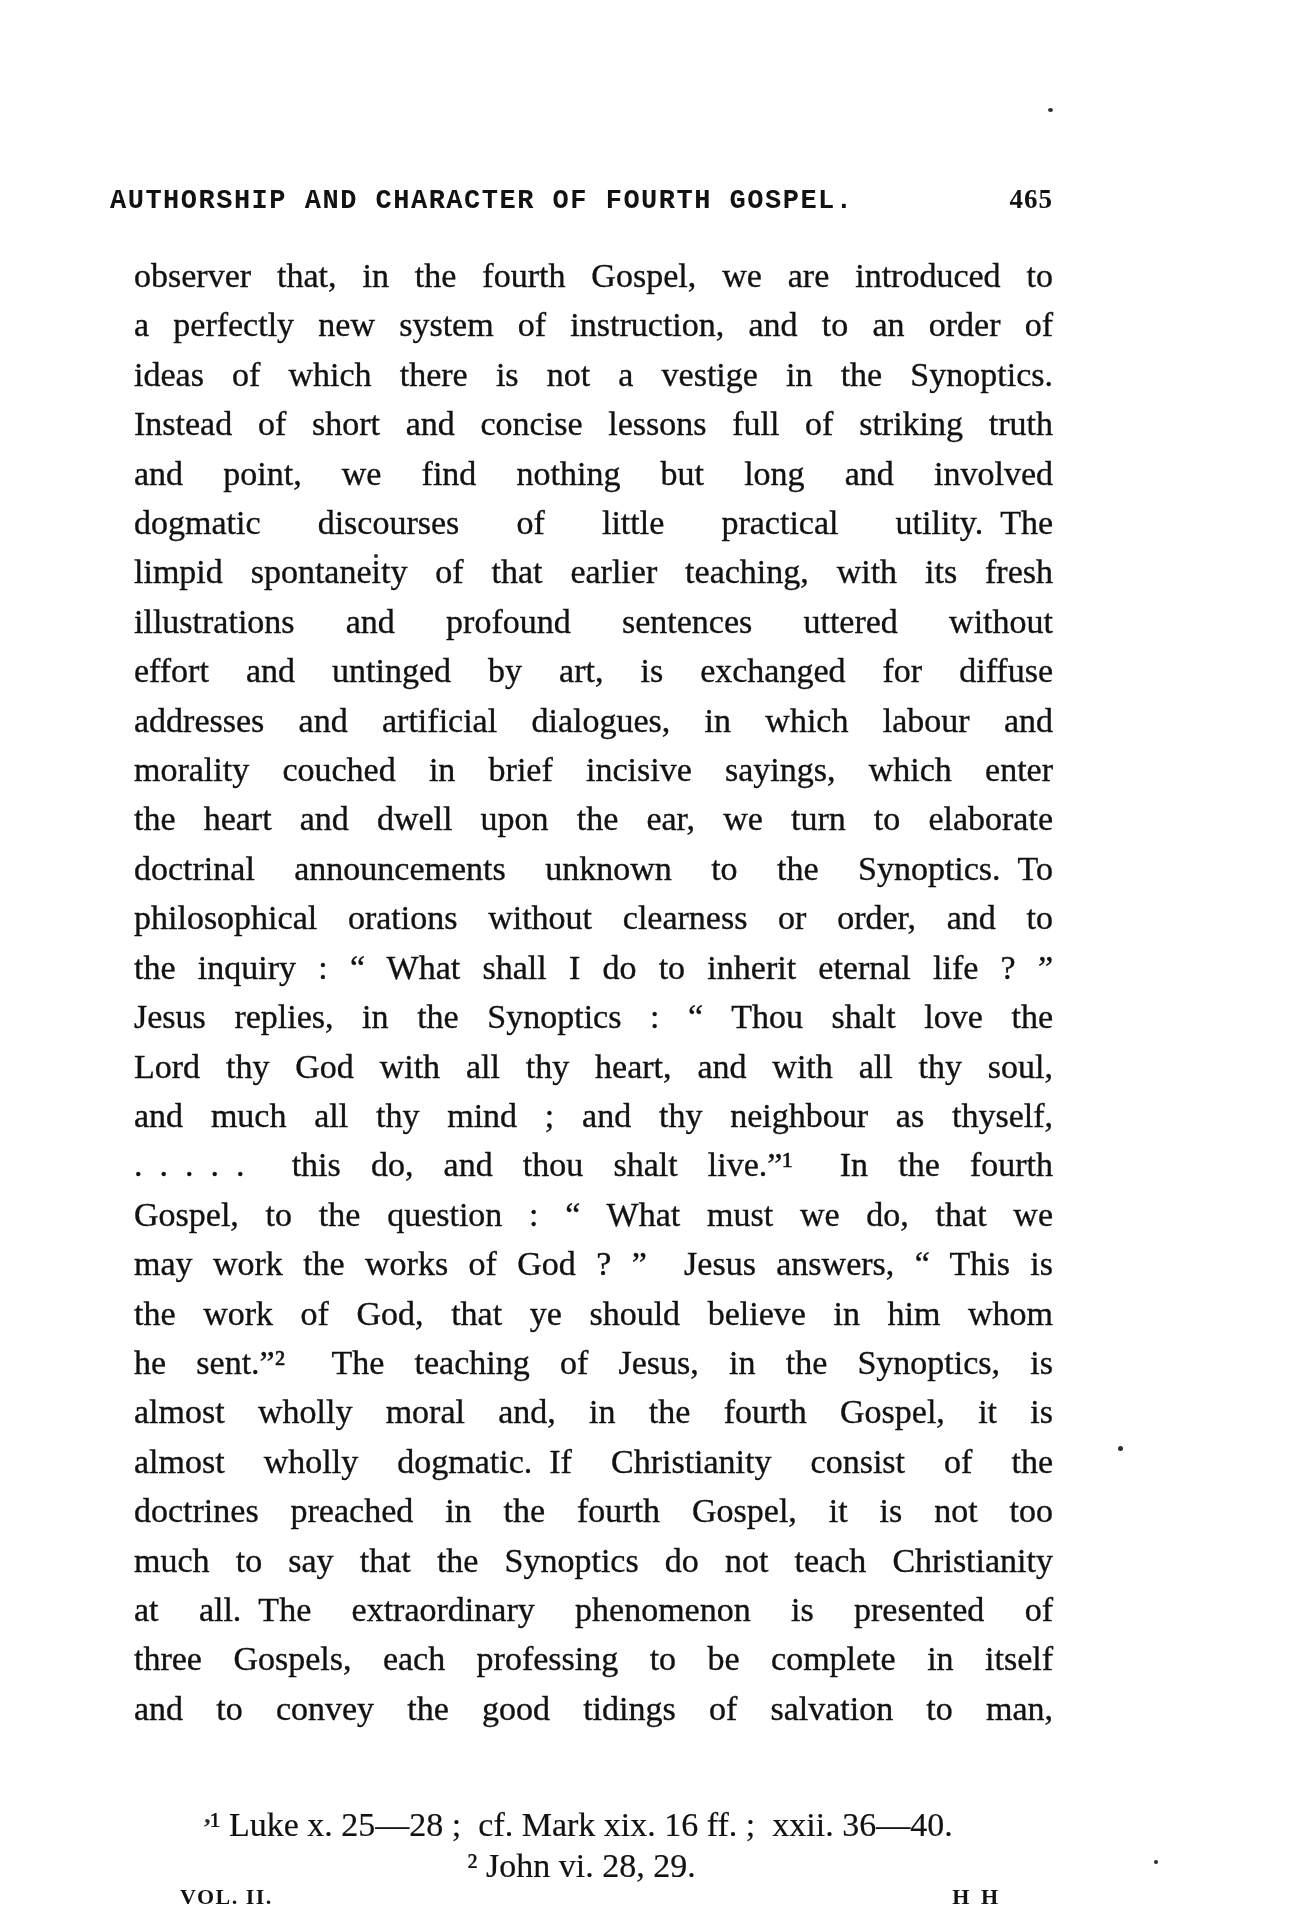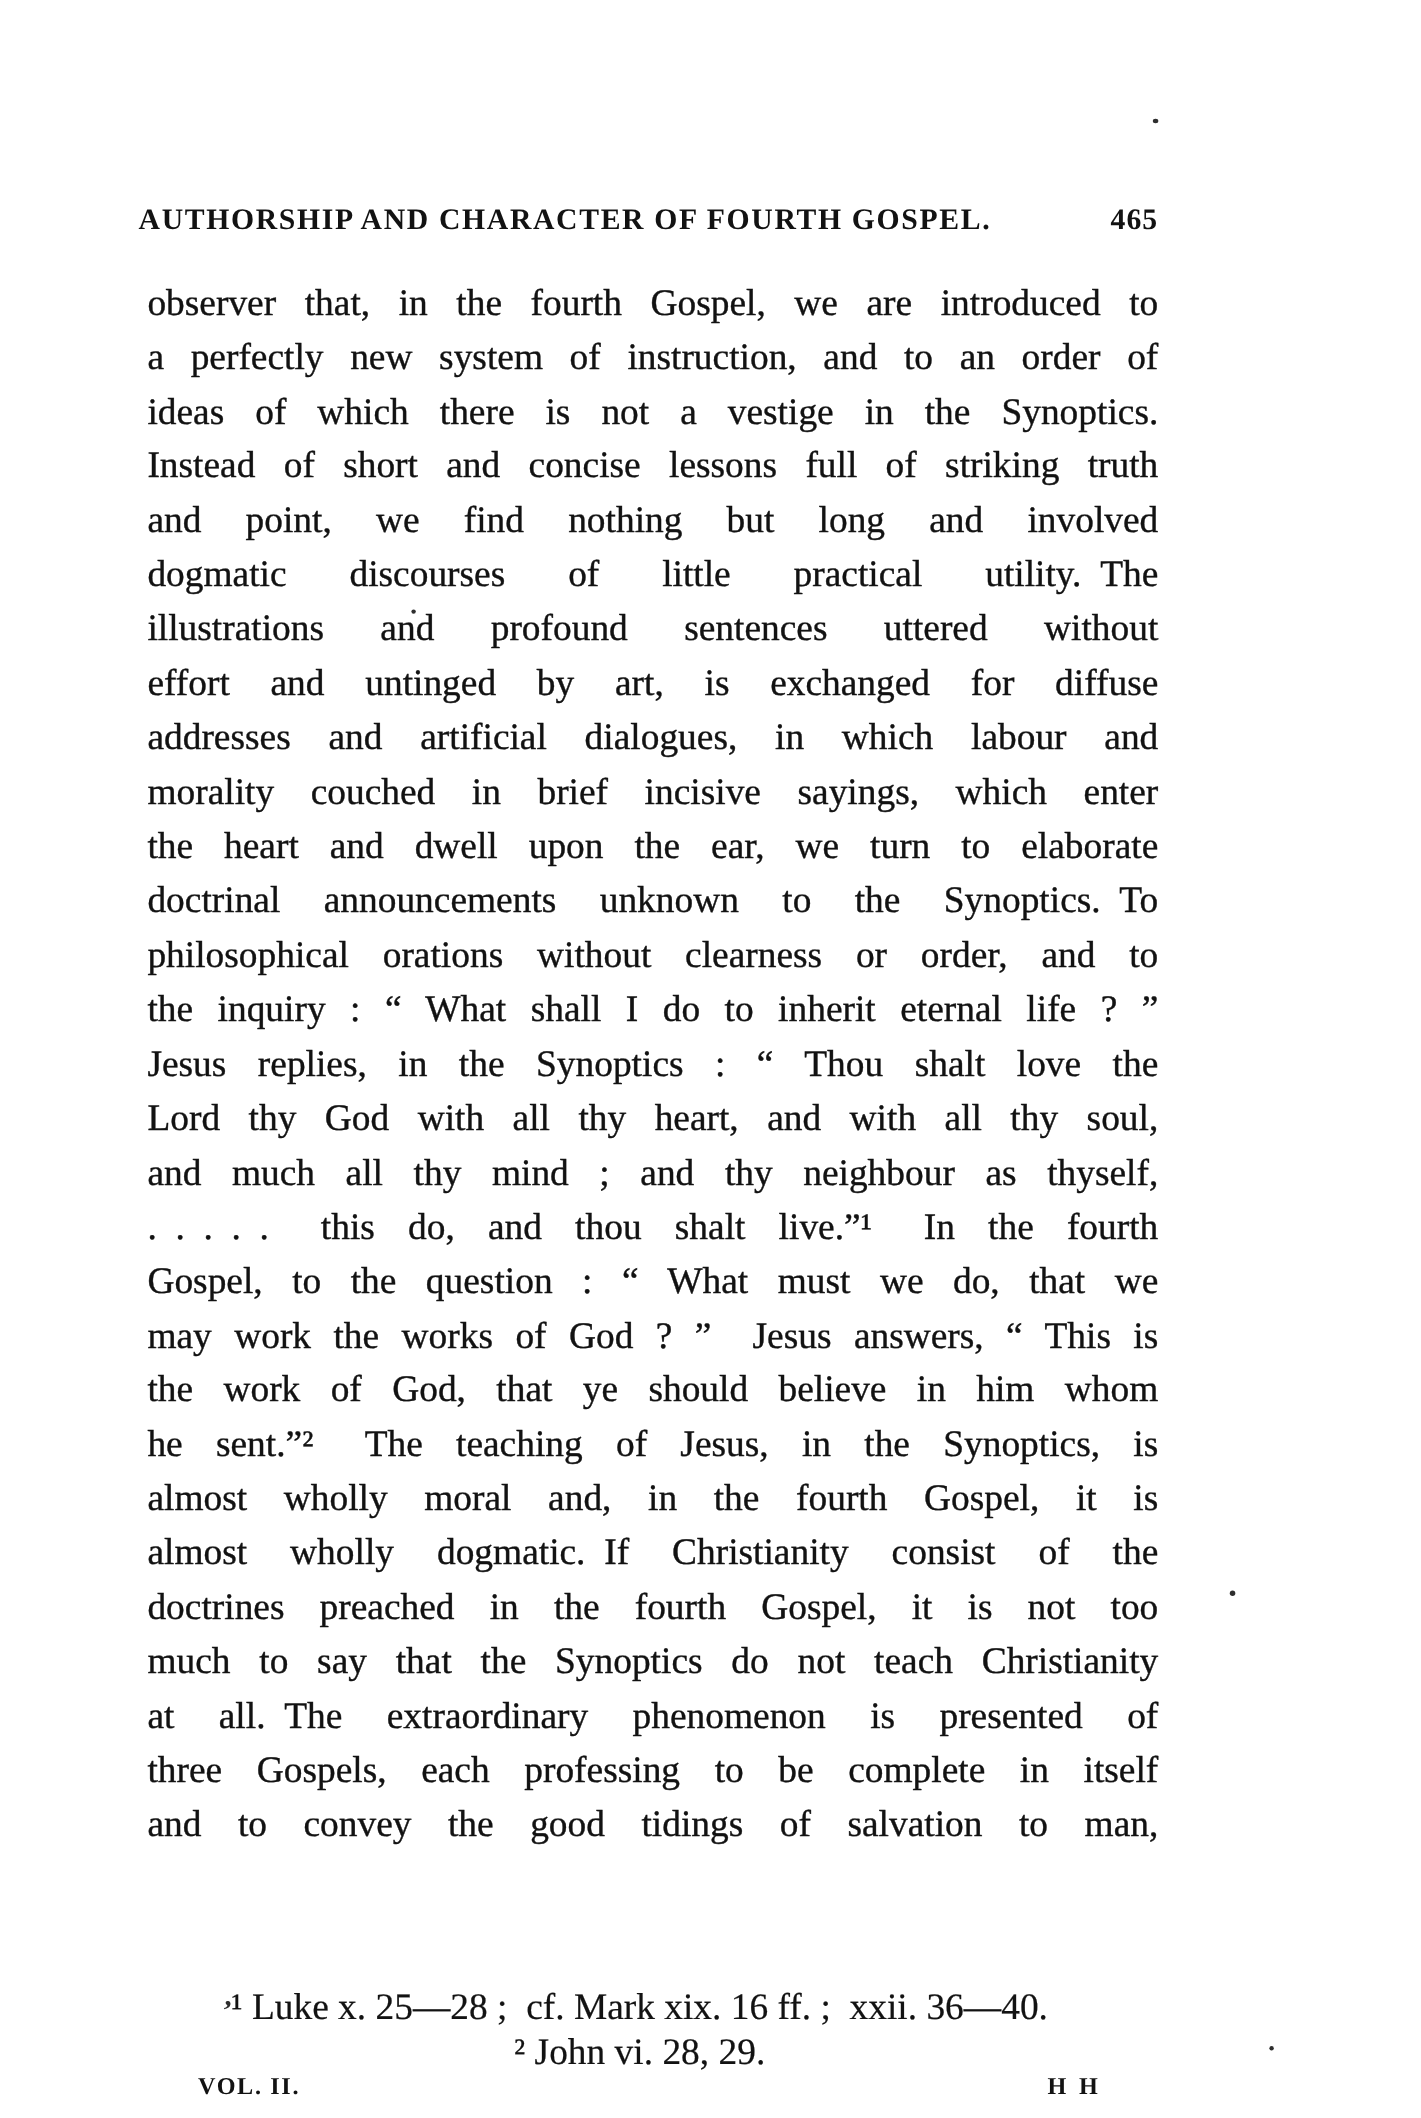--- a/index.html
+++ b/index.html
@@ -11,21 +11,21 @@
     position:relative;
     overflow:hidden;
   }
   .sheet{position:absolute;inset:0;background:#ffffff;}
   
   .runhead{
     position:absolute;left:110px;top:184px;width:943px;
     display:flex;justify-content:space-between;align-items:baseline;
     font-weight:bold;font-size:27px;letter-spacing:1.5px;white-space:nowrap;
   }
-  .runhead .title{margin-left:16px;}
+  .runhead .title{margin-left:0;font-family:Liberation Mono, monospace;}
   .runhead .pagenum{letter-spacing:1px;}
   
   .bodytext{
     position:absolute;left:110px;top:251px;width:943px;
     font-size:34px;line-height:49.4px;
     -webkit-text-stroke:0.35px #121212;
   }
   .bline{
     text-align:justify;
     text-align-last:justify;
@@ -67,20 +67,21 @@
     <span class="pagenum">465</span>
   </div>
 
   <div class="bodytext">
       <div class="bline">observer that, in the fourth Gospel, we are introduced to</div>
       <div class="bline">a perfectly new system of instruction, and to an order of</div>
       <div class="bline">ideas of which there is not a vestige in the Synoptics.</div>
       <div class="bline">Instead of short and concise lessons full of striking truth</div>
       <div class="bline">and point, we find nothing but long and involved</div>
       <div class="bline">dogmatic discourses of little practical utility. The</div>
+      <div class="bline">limpid spontaneity of that earlier teaching, with its fresh</div>
       <div class="bline">illustrations and profound sentences uttered without</div>
       <div class="bline">effort and untinged by art, is exchanged for diffuse</div>
       <div class="bline">addresses and artificial dialogues, in which labour and</div>
       <div class="bline">morality couched in brief incisive sayings, which enter</div>
       <div class="bline">the heart and dwell upon the ear, we turn to elaborate</div>
       <div class="bline">doctrinal announcements unknown to the Synoptics. To</div>
       <div class="bline">philosophical orations without clearness or order, and to</div>
       <div class="bline">the inquiry : “ What shall I do to inherit eternal life ? ”</div>
       <div class="bline">Jesus replies, in the Synoptics : “ Thou shalt love the</div>
       <div class="bline">Lord thy God with all thy heart, and with all thy soul,</div>

